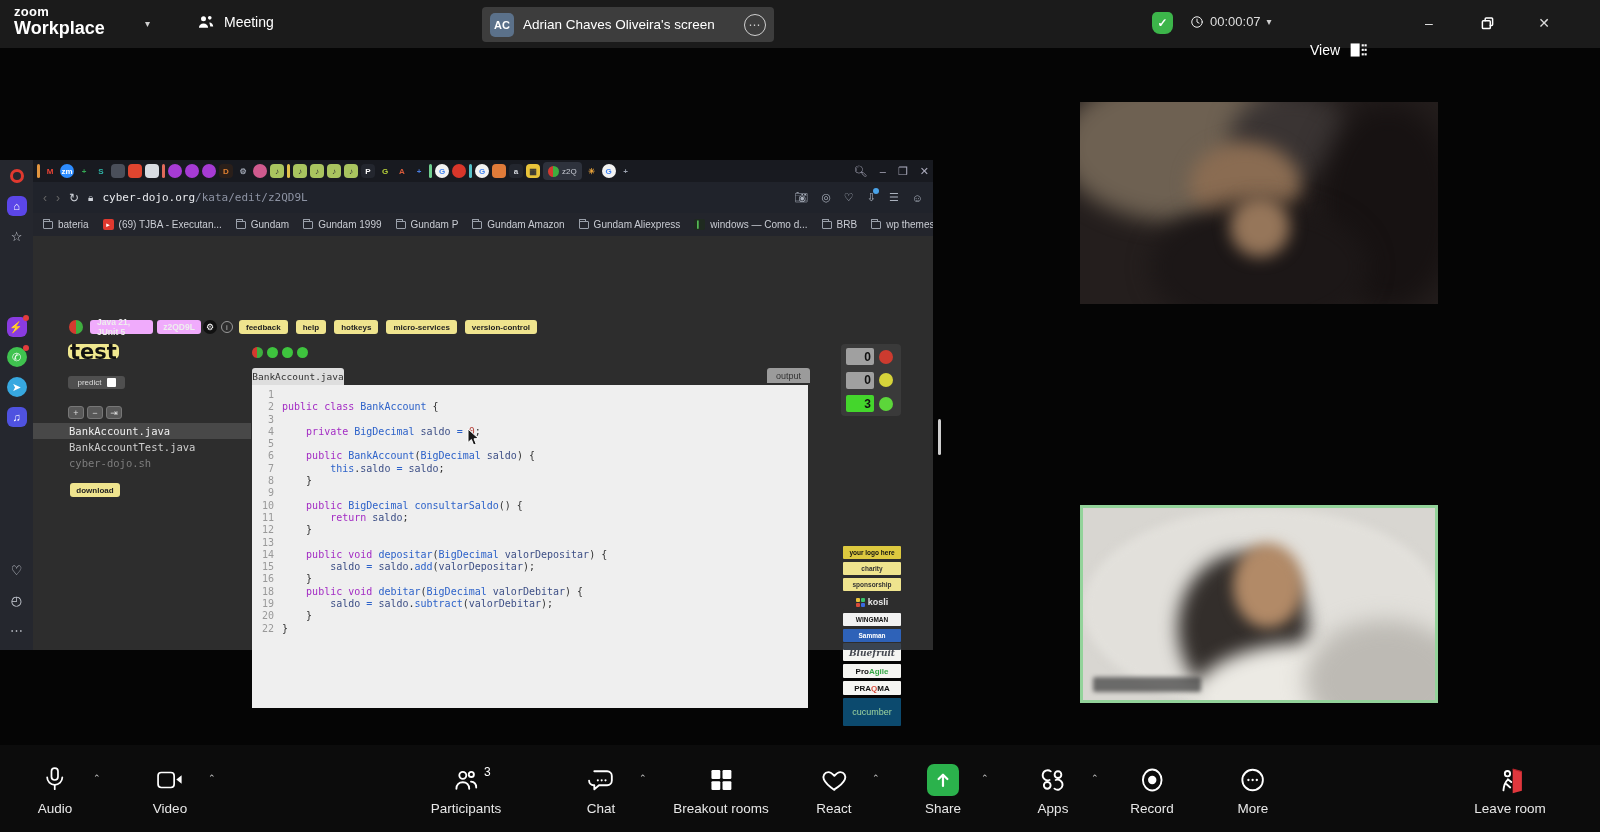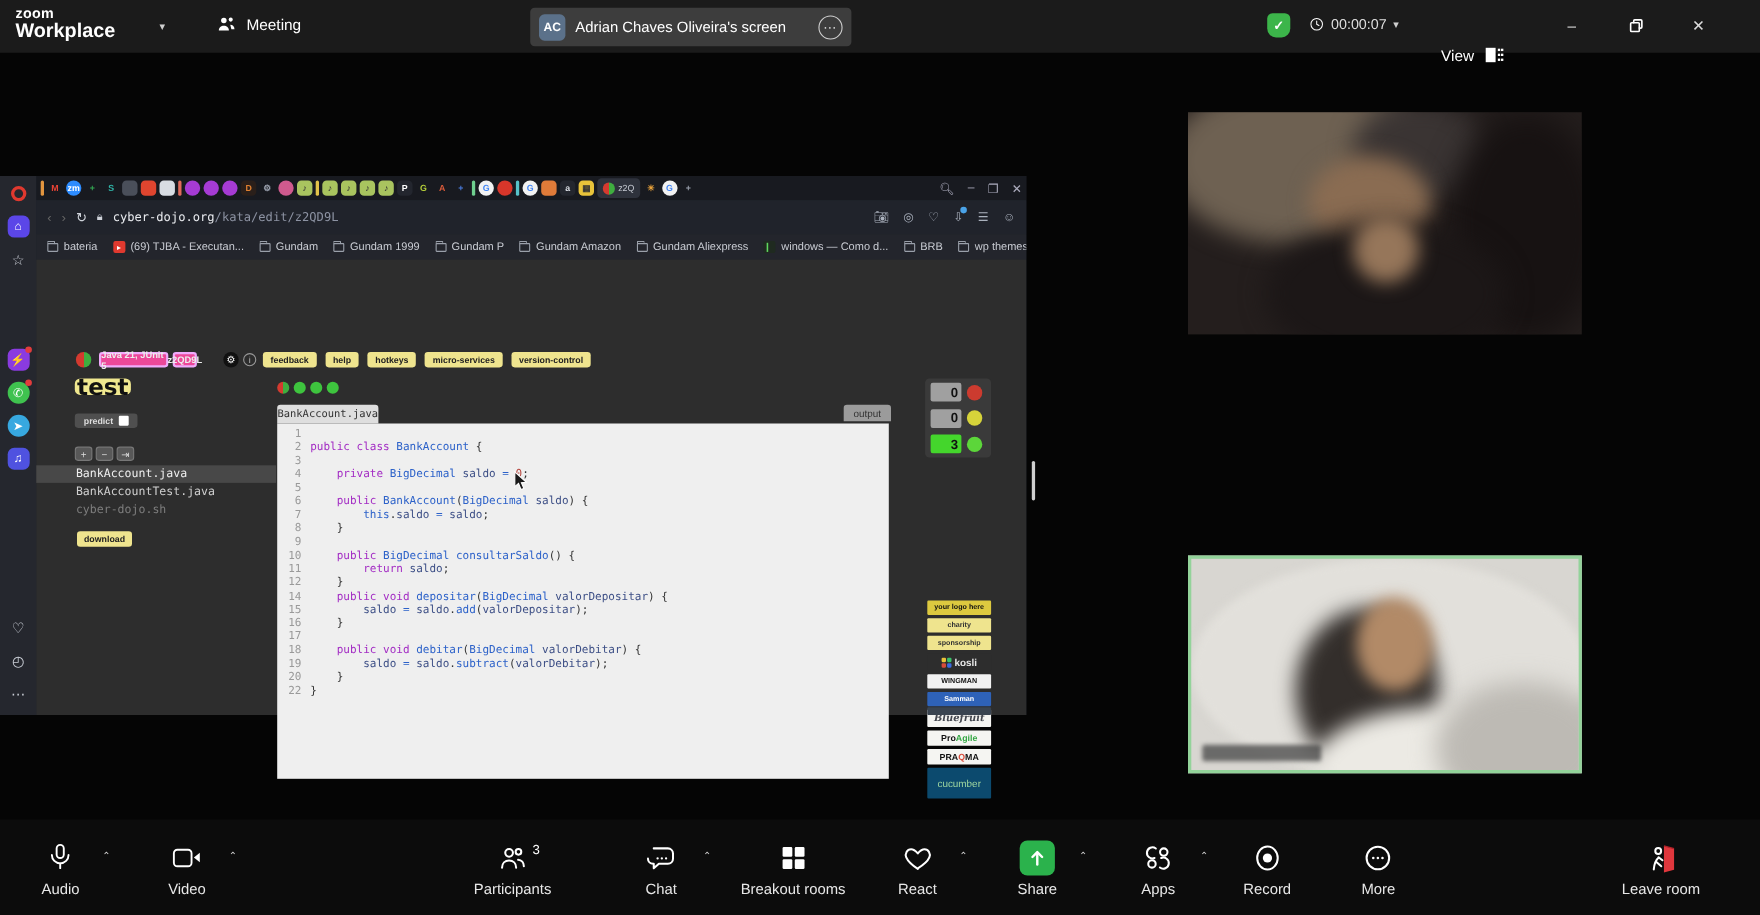--- a/index.html
+++ b/index.html
@@ -44,24 +44,24 @@
   .dl-dot { position:relative; } .dl-dot::after { content:""; position:absolute; right:-3px; top:-3px; width:6px; height:6px; border-radius:50%; background:#4aa3e8; }
   #op-bookmarks { position:absolute; left:33px; top:53px; width:900px; height:23px; background:#23252c; display:flex; align-items:center; padding:0 10px; gap:14px; color:#c9ccd3; font-size:10px; white-space:nowrap; overflow:hidden; }
   .bm { display:flex; align-items:center; gap:5px; flex:0 0 auto; }
   .bm-folder { width:10px; height:8px; border:1px solid #9aa0aa; border-radius:1px; position:relative; }
   .bm-folder::before { content:""; position:absolute; left:-1px; top:-3px; width:5px; height:2px; border:1px solid #9aa0aa; border-bottom:none; border-radius:1px 1px 0 0; }
   .bm-ico { width:11px; height:11px; border-radius:2px; display:flex; align-items:center; justify-content:center; font-size:7px; color:#fff; }
 
   
   #dojo { position:absolute; left:33px; top:76px; width:900px; height:414px; background:#2d2d2d; }
   .dj { position:absolute; }
-  .pill-dark { background:#ec4899; color:#eee; font-size:8.5px; font-weight:700; border-radius:3px; display:flex; align-items:center; justify-content:center; border:2px solid #f0abfc; }
+  .pill-dark { background:#0369a1; color:#eee; font-size:8.5px; font-weight:700; border-radius:3px; display:flex; align-items:center; justify-content:center; border:7px solid #f0abfc; }
   .btn-y { background:#efe48e; color:#222; font-size:8px; font-weight:700; border-radius:3px; display:flex; align-items:center; justify-content:center; }
   #test-btn { left:35px; top:108px; width:51px; height:15px; background:#f0e88f; border-radius:5px; color:#111; font-size:21px; font-weight:700; display:flex; align-items:center; justify-content:center; font-family:"DejaVu Sans", sans-serif; }
-  #predict { left:35px; top:140px; width:57px; height:13px; background:#4f4f4f; border-radius:3px; color:#ddd; font-size:8px; font-weight:700; display:flex; align-items:center; justify-content:center; gap:5px; }
+  #predict { left:35px; top:140px; width:57px; height:13px; background:#4f4f4f; border-radius:3px; color:#ddd; font-size:8px; font-weight:400; display:flex; align-items:center; justify-content:center; gap:5px; }
   #predict .cb { width:9px; height:9px; background:#fff; border-radius:1px; }
   .opbtn { width:16px; height:13px; background:#585858; border:1px solid #777; border-radius:3px; color:#ddd; font-size:9px; display:flex; align-items:center; justify-content:center; }
   #fileops { left:35px; top:170px; display:flex; gap:3px; }
   .frow { left:0; width:218px; height:16px; display:flex; align-items:center; padding-left:36px; font-family:"DejaVu Sans Mono", monospace; font-size:10.5px; }
   #download-btn { left:37px; top:247px; width:50px; height:14px; }
   .dot { width:11px; height:11px; border-radius:50%; }
   #history-dots { left:219px; top:111px; display:flex; gap:4px; }
   #ed-tab { left:219px; top:132px; width:92px; height:17px; background:#dedede; border-radius:3px 3px 0 0; color:#333; font-size:9.5px; font-family:"DejaVu Sans Mono", monospace; display:flex; align-items:center; justify-content:center; }
   #out-tab { left:734px; top:132px; width:43px; height:15px; background:#9b9b9b; border-radius:3px 3px 0 0; color:#333; font-size:9px; display:flex; align-items:center; justify-content:center; }
   #editor { left:219px; top:149px; width:556px; height:323px; background:#efefef; font-family:"DejaVu Sans Mono", monospace; font-size:10px; line-height:12.3px; padding-top:4px; overflow:hidden; }
@@ -290,21 +290,21 @@
         </span>
         <span class="bm">
           <span class="bm-folder"></span>
           <span>wp themes</span>
         </span>
       </div>
 
     <div id="dojo">
       <div class="dj yinyang" style="left:36px; top:84px; width:14px; height:14px;"></div>
       <div class="dj pill-dark" style="left:57px; top:84px; width:63px; height:14px;">Java 21, JUnit 5</div>
-      <div class="dj pill-dark" style="left:124px; top:84px; width:22px; height:14px;">z2QD9L</div>
+      <div class="dj pill-dark" style="left:124px; top:84px; width:44px; height:14px;">z2QD9L</div>
       <div class="dj" style="left:170px; top:84px; width:14px; height:14px; background:#111; border-radius:50%; color:#fff; font-size:9px; display:flex; align-items:center; justify-content:center;">⚙</div>
       <div class="dj" style="left:188px; top:85px; width:12px; height:12px; border:1px solid #999; border-radius:50%; color:#bbb; font-size:8px; display:flex; align-items:center; justify-content:center;">i</div>
       <div id="hdr-buttons" class="dj" style="left:206px; top:84px; display:flex; gap:8px;">
           <span class="btn-y" style="height: 14px; padding: 0px 7px;">feedback</span>
           <span class="btn-y" style="height: 14px; padding: 0px 7px;">help</span>
           <span class="btn-y" style="height: 14px; padding: 0px 7px;">hotkeys</span>
           <span class="btn-y" style="height: 14px; padding: 0px 7px;">micro-services</span>
           <span class="btn-y" style="height: 14px; padding: 0px 7px;">version-control</span>
         </div>
 
@@ -340,24 +340,24 @@
           <div class="cl"><span class="num">3</span></div>
           <div class="cl"><span class="num">4</span><span class="tk-p">    </span><span class="tk-k">private</span><span class="tk-p"> </span><span class="tk-t">BigDecimal</span><span class="tk-p"> </span><span class="tk-v">saldo</span><span class="tk-p"> </span><span class="tk-o">=</span><span class="tk-p"> </span><span class="tk-n">0</span><span class="tk-p">;</span></div>
           <div class="cl"><span class="num">5</span></div>
           <div class="cl"><span class="num">6</span><span class="tk-p">    </span><span class="tk-k">public</span><span class="tk-p"> </span><span class="tk-t">BankAccount</span><span class="tk-p">(</span><span class="tk-t">BigDecimal</span><span class="tk-p"> </span><span class="tk-v">saldo</span><span class="tk-p">) {</span></div>
           <div class="cl"><span class="num">7</span><span class="tk-p">        </span><span class="tk-t">this</span><span class="tk-p">.</span><span class="tk-v">saldo</span><span class="tk-p"> </span><span class="tk-o">=</span><span class="tk-p"> </span><span class="tk-v">saldo</span><span class="tk-p">;</span></div>
           <div class="cl"><span class="num">8</span><span class="tk-p">    }</span></div>
           <div class="cl"><span class="num">9</span></div>
           <div class="cl"><span class="num">10</span><span class="tk-p">    </span><span class="tk-k">public</span><span class="tk-p"> </span><span class="tk-t">BigDecimal</span><span class="tk-p"> </span><span class="tk-f">consultarSaldo</span><span class="tk-p">() {</span></div>
           <div class="cl"><span class="num">11</span><span class="tk-p">        </span><span class="tk-k">return</span><span class="tk-p"> </span><span class="tk-v">saldo</span><span class="tk-p">;</span></div>
           <div class="cl"><span class="num">12</span><span class="tk-p">    }</span></div>
+          <div class="cl"><span class="num">13</span></div>
           <div class="cl"><span class="num">14</span><span class="tk-p">    </span><span class="tk-k">public</span><span class="tk-p"> </span><span class="tk-k">void</span><span class="tk-p"> </span><span class="tk-f">depositar</span><span class="tk-p">(</span><span class="tk-t">BigDecimal</span><span class="tk-p"> </span><span class="tk-v">valorDepositar</span><span class="tk-p">) {</span></div>
           <div class="cl"><span class="num">15</span><span class="tk-p">        </span><span class="tk-v">saldo</span><span class="tk-p"> </span><span class="tk-o">=</span><span class="tk-p"> </span><span class="tk-v">saldo</span><span class="tk-p">.</span><span class="tk-f">add</span><span class="tk-p">(</span><span class="tk-v">valorDepositar</span><span class="tk-p">);</span></div>
           <div class="cl"><span class="num">16</span><span class="tk-p">    }</span></div>
-          <div class="cl"><span class="num">17</span></div>
           <div class="cl"><span class="num">18</span><span class="tk-p">    </span><span class="tk-k">public</span><span class="tk-p"> </span><span class="tk-k">void</span><span class="tk-p"> </span><span class="tk-f">debitar</span><span class="tk-p">(</span><span class="tk-t">BigDecimal</span><span class="tk-p"> </span><span class="tk-v">valorDebitar</span><span class="tk-p">) {</span></div>
           <div class="cl"><span class="num">19</span><span class="tk-p">        </span><span class="tk-v">saldo</span><span class="tk-p"> </span><span class="tk-o">=</span><span class="tk-p"> </span><span class="tk-v">saldo</span><span class="tk-p">.</span><span class="tk-f">subtract</span><span class="tk-p">(</span><span class="tk-v">valorDebitar</span><span class="tk-p">);</span></div>
           <div class="cl"><span class="num">20</span><span class="tk-p">    }</span></div>
           <div class="cl"><span class="num">22</span><span class="tk-p">}</span></div>
         </div>
 
       <div class="dj" id="traffic">
         <div class="trow">
           <span class="tbox">0</span>
           <span class="tcirc" style="background:#cc3b2f;"></span>

